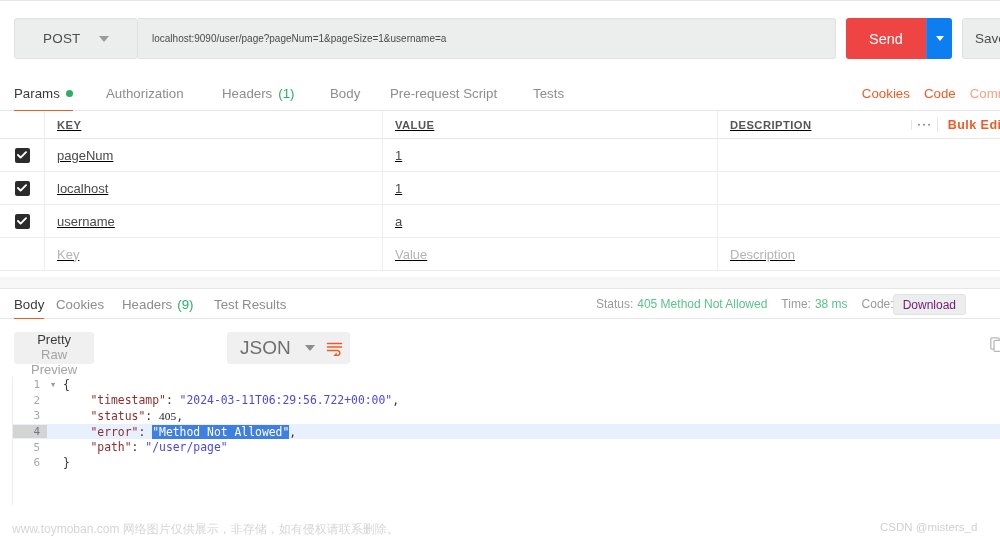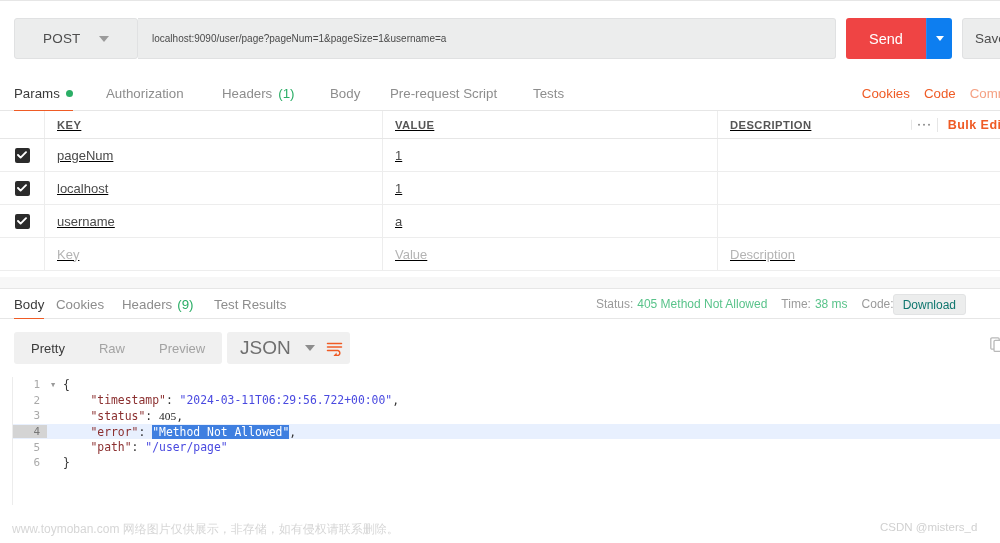--- a/index.html
+++ b/index.html
@@ -97,26 +97,26 @@
   .bulk-lnk { position:absolute; right:-6px; top:50%; transform:translateY(-50%); font-size:12.5px; color:#ef5b25; cursor:pointer; white-space:nowrap; padding-left:10px; border-left:1px solid #e6e6e6; }
   .tbl-foot { position:absolute; left:0; top:277px; width:1000px; height:12px; background:#f7f7f7; border-bottom:1px solid #e6e6e6; }
 
   
   .res-tabs { position:absolute; left:0; top:289px; width:1000px; height:30px; border-bottom:1px solid #e6e6e6; background:#fff; }
   .res-tab { position:absolute; top:0; height:30px; display:flex; align-items:center; gap:5px; font-size:13.3px; color:#8d8d8d; cursor:pointer; white-space:nowrap; }
   .res-tab.active { color:#3b3b3b; }
   .res-tab.active::after { content:''; position:absolute; left:0; right:0; bottom:-1px; height:2.5px; background:#ef5b25; }
   .stat-wrap { position:absolute; right:56px; top:0; height:30px; display:flex; align-items:center; gap:14px; font-size:12px; color:#9a9a9a; white-space:nowrap; }
   .stat-wrap b { font-weight:normal; color:#59c38a; margin-left:4px; }
-  .dl-btn { position:absolute; right:-22px; top:5px; height:21px; padding:0 9px; background:#eceded; border:1px solid #e2e3e4; border-radius:3px; display:flex; align-items:center; font-size:12px; color:#0f766e; cursor:pointer; }
+  .dl-btn { position:absolute; right:-22px; top:5px; height:21px; padding:0 9px; background:#eceded; border:1px solid #e2e3e4; border-radius:3px; display:flex; align-items:center; font-size:12px; color:#701a75; cursor:pointer; }
   .stat-sep { width:1px; height:18px; background:#e2e2e2; }
 
   
   .vtoolbar { position:absolute; left:0; top:319px; width:1000px; height:58px; background:#fff; }
-  .seg { position:absolute; left:14px; top:13px; height:32px; background:#f0f0f0; border-radius:3px; display:flex; align-items:center; }
+  .seg { position:absolute; left:14px; top:13px; height:32px; background:#f0f0f0; border-radius:3px; display:flex; align-items:center;flex-direction:column; }
   .seg div { padding:0 17px; height:32px; display:flex; align-items:center; font-size:13px; color:#a3a3a3; cursor:pointer; }
   .seg div.on { color:#3b3b3b; }
   .fmt { position:absolute; left:227px; top:13px; height:32px; background:#f0f0f0; border-radius:3px; display:flex; align-items:center; padding:0 13px; gap:14px; cursor:pointer; }
   .fmt span { font-size:19px; color:#6f6f6f; }
   .fmt i { width:0;height:0;border-left:5px solid transparent;border-right:5px solid transparent;border-top:6px solid #8d8d8d; display:block; }
   .wrapbtn { position:absolute; left:318px; top:13px; width:32px; height:32px; background:#f0f0f0; border-radius:3px; display:flex; align-items:center; justify-content:center; cursor:pointer; }
   .copyic { position:absolute; right:-4px; top:18px; cursor:pointer; }
 
   
   .code { position:absolute; left:12px; top:377px; width:988px; height:128px; border-left:1px solid #ececec; background:#fff; font-family:"DejaVu Sans Mono", monospace; }

